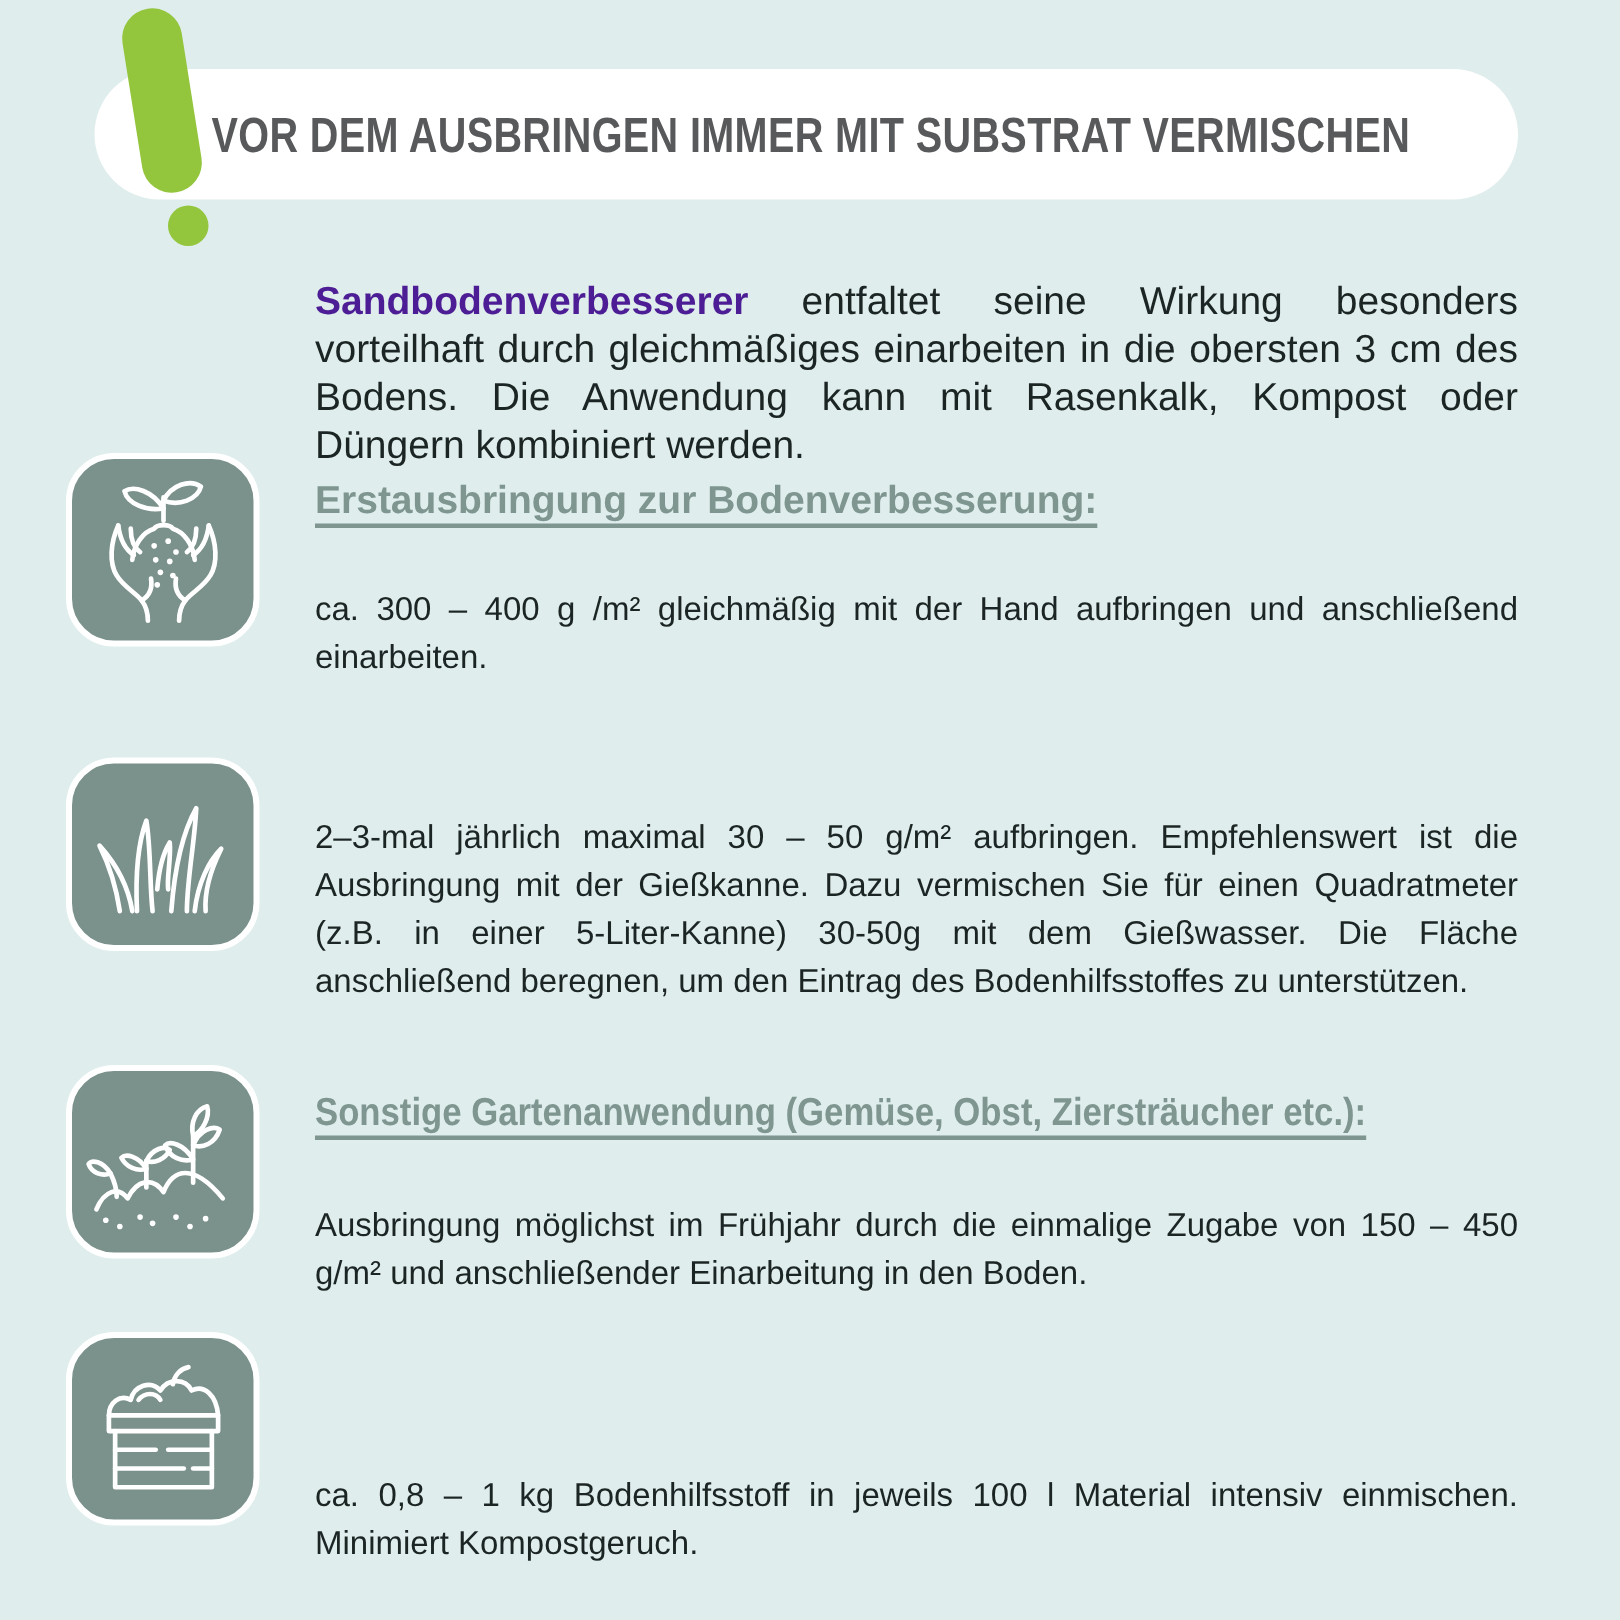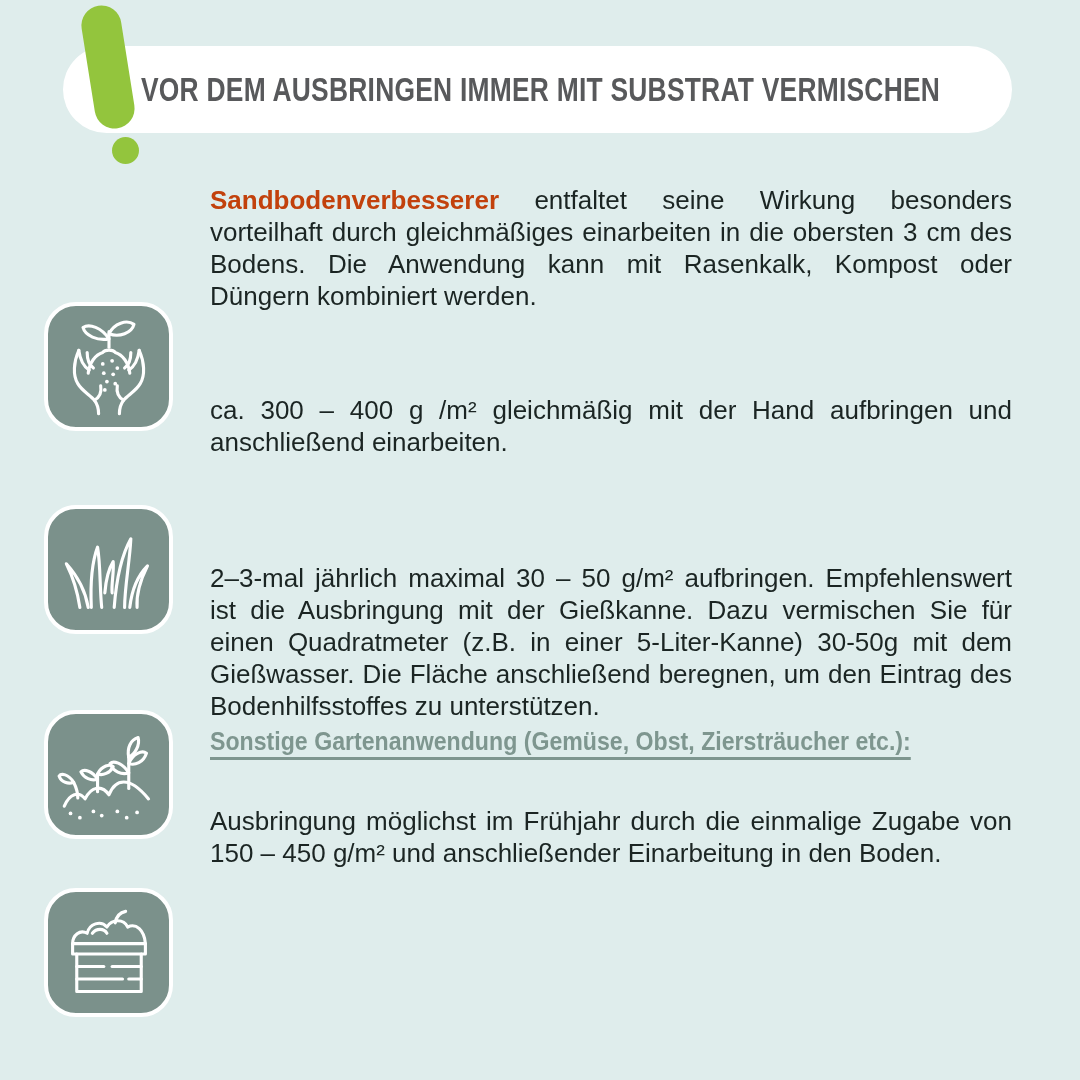--- a/index.html
+++ b/index.html
@@ -27,45 +27,45 @@
   }
   .excl-dot{
     position:absolute;left:112px;top:137px;width:27px;height:27px;
     border-radius:50%;background:#93c53d;
   }
   
   .intro{
     position:absolute;left:210px;top:158px;width:802px;
     font-size:26px;line-height:32px;color:#1b2523;text-align:justify;
   }
-  .intro-lead{color:#c2410c;font-weight:bold;}
+  .intro-lead{color:#4c1d95;font-weight:bold;}
   .sec-heading{
     position:absolute;left:210px;width:802px;
     font-size:26px;font-weight:bold;color:#7e968f;white-space:nowrap;
   }
   .sec-heading .u{
     text-decoration:underline;text-decoration-thickness:3px;text-underline-offset:7px;
   }
   .sec-heading.tight{transform:scaleX(.89);transform-origin:left center;}
   .sec-body{
     position:absolute;left:210px;width:802px;
-    font-size:26px;line-height:32px;color:#1b2523;text-align:justify;
+    font-size:22px;line-height:32px;color:#1b2523;text-align:justify;
   }
   
   .icon-box{
     position:absolute;left:44px;width:129px;height:129px;box-sizing:border-box;
     background:#7b918b;border:4px solid #ffffff;border-radius:32px;
     display:flex;align-items:center;justify-content:center;
   }
   .icon-box svg{width:104px;height:104px;}
   .icon-box svg *{stroke:#ffffff;stroke-width:3;fill:none;stroke-linecap:round;stroke-linejoin:round;}
   .icon-box svg circle.dot{fill:#ffffff;stroke:none;}
   
   #icon-1{top:302px;} #h-1{top:318px;} #b-1{top:368px;}
-  #icon-2{top:505px;} #h-2{top:484px;} #b-2{top:536px;}
+  #icon-2{top:505px;} #h-2{top:484px;} #b-2{top:520px;}
   #icon-3{top:710px;} #h-3{top:726px;} #b-3{top:779px;}
   #icon-4{top:888px;} #h-4{top:911px;} #b-4{top:959px;}
 </style>
 </head>
 <body>
 
 <div class="canvas">
 
   <div class="banner">
     <span class="banner-title">VOR DEM AUSBRINGEN IMMER MIT SUBSTRAT VERMISCHEN</span>
@@ -94,20 +94,21 @@
       <path d="M21 34 C16 45 15 58 20 66 C24 73 32 77 36 82 C39 86 40 90 40 95"></path>
       <path d="M21 34 C22 42 25 49 31 53"></path>
       <path d="M29 36 C29 43 31 48 35 51"></path>
       <path d="M36 82 C41 79 43 74 42 68"></path>
       <path d="M79 34 C84 45 85 58 80 66 C76 73 68 77 64 82 C61 86 60 90 60 95"></path>
       <path d="M79 34 C78 42 75 49 69 53"></path>
       <path d="M71 36 C71 43 69 48 65 51"></path>
       <path d="M64 82 C59 79 57 74 58 68"></path>
     </svg>
   </div>
+  <div class="sec-heading" id="h-1"><span class="u">Erstausbringung zur Bodenverbesserung:</span><span></span></div>
   <p class="sec-body" id="b-1">ca. 300 – 400 g /m² gleichmäßig mit der Hand aufbringen und anschließend einarbeiten.</p>
 
   <div class="icon-box" id="icon-2">
     <svg viewBox="0 0 100 100" aria-hidden="true">
       <path d="M22 86 C19 66 13 52 9 44 C18 54 27 68 30 86"></path>
       <path d="M33 86 C32 64 33 44 39 28 C42 46 41 68 43 86"></path>
       <path d="M46 72 C47 60 49 50 54 42 C55 52 52 64 53 72"></path>
       <path d="M55 86 C57 60 62 36 71 20 C70 42 65 66 65 86"></path>
       <path d="M70 86 C72 68 79 54 87 46 C81 58 76 72 77 86"></path>
     </svg>
@@ -144,14 +145,15 @@
       <path d="M19 51 V87 H81 V51"></path>
       <path d="M19 63 H45"></path>
         <path d="M53 63 H81"></path>
       <path d="M19 75 H63"></path>
         <path d="M69 75 H81"></path>
       <path d="M15 41 C15 33 22 27 29 31 C31 22 42 18 48 25 C53 17 64 17 68 25 C76 21 84 28 85 41"></path>
       <path d="M34 31 C38 26 45 26 48 31"></path>
       <path d="M56 21 C57 15 61 11 66 10"></path>
     </svg>
   </div>
+  <p class="sec-body" id="b-4">ca. 0,8 – 1 kg Bodenhilfsstoff in jeweils 100 l Material intensiv einmischen. Minimiert Kompostgeruch.</p>
 
 </div>
 
 </body></html>

